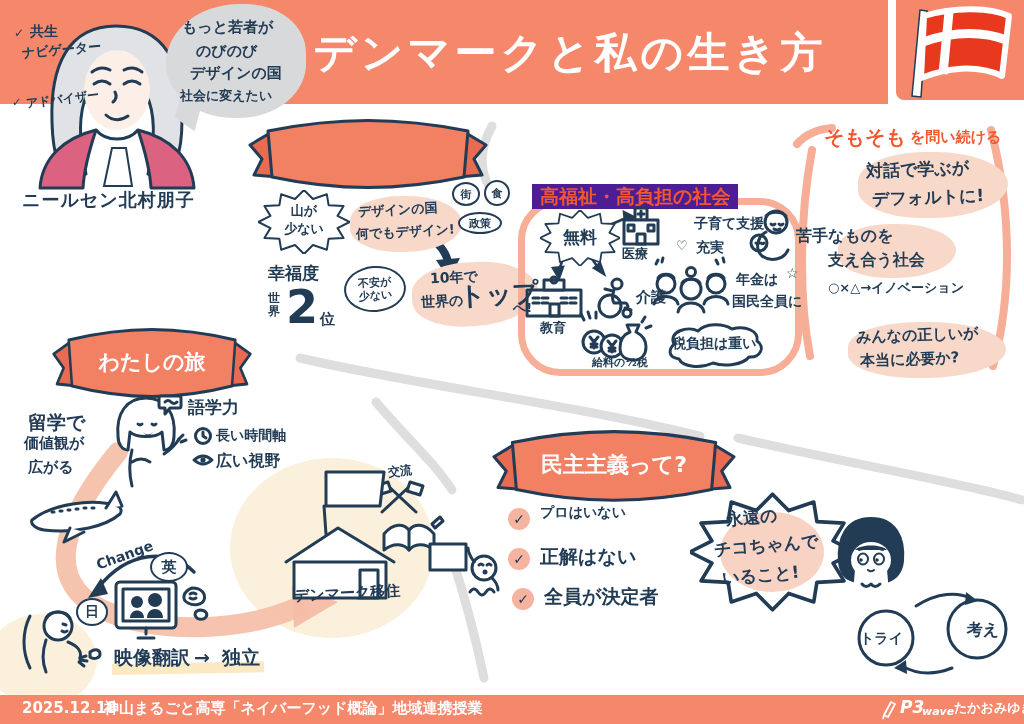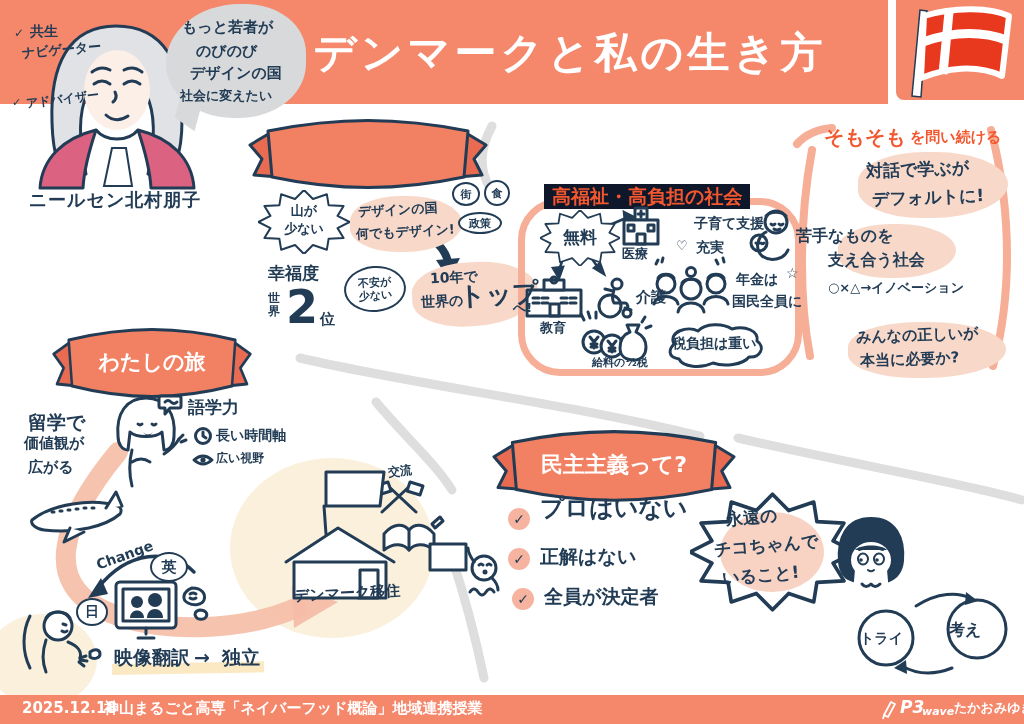--- a/index.html
+++ b/index.html
@@ -97,21 +97,21 @@
     <ellipse cx="91" cy="72" rx="33" ry="40" fill="#FBEFE8"></ellipse>
     <path d="M66,54 q9,-7 18,-2 M98,52 q9,-5 18,2" class="ink" stroke-width="2.5"></path>
     <path d="M68,66 q8,-6 16,0 M98,66 q8,-6 16,0" class="ink" stroke-width="2.8"></path>
     <path d="M89,74 q3,6 -2,10" class="ink" stroke-width="2"></path>
     <path d="M80,97 q10,9 22,1" class="ink" stroke-width="2.5"></path>
     <path d="M78,168 L86,130 L100,130 L106,168 Z" fill="#fff" stroke="#223C55" stroke-width="2"></path>
     <path d="M14,170 C16,140 38,120 70,112 C62,136 58,152 57,170 Z" fill="#DB6280" stroke="#223C55" stroke-width="3" stroke-linejoin="round"></path>
     <path d="M168,170 C166,140 144,120 112,112 C120,136 124,152 125,170 Z" fill="#DB6280" stroke="#223C55" stroke-width="3" stroke-linejoin="round"></path>
     <path d="M70,112 C80,124 102,124 112,112" fill="none" stroke="#223C55" stroke-width="3"></path>
   </svg>
-  <div class="t" style="left:22px;top:188px;width:186px;text-align:center;font-size:18px;letter-spacing:1px;">ニールセン北村朋子</div>
+  <div class="t" style="left:22px;top:188px;width:186px;text-align:left;font-size:18px;letter-spacing:1px;">ニールセン北村朋子</div>
 
   <div class="abs" style="left:166px;top:4px;width:140px;height:114px;background:#D8D9DA;border-radius:55% 45% 50% 50%;z-index:3"></div>
   <div class="abs" style="left:176px;top:100px;width:24px;height:24px;background:#D8D9DA;transform:rotate(35deg) skew(20deg);z-index:3"></div>
   <div class="t" style="left:182px;top:18px;font-size:15px;">もっと若者が</div>
   <div class="t" style="left:196px;top:42px;font-size:15px;">のびのび</div>
   <div class="t" style="left:190px;top:64px;font-size:15px;">デザインの国</div>
   <div class="t" style="left:180px;top:88px;font-size:13px;">社会に変えたい</div>
 
   <svg style="left:248px;top:114px;z-index:3" width="240" height="82">
       <use href="#ribbon"></use>
@@ -145,21 +145,21 @@
     <span>少ない</span>
   </div>
 
   <div class="hl" style="left:412px;top:262px;width:126px;height:64px;transform:rotate(-3deg)"></div>
   <div class="t" style="left:430px;top:268px;font-size:14px;transform:rotate(-3deg)">10年で</div>
   <div class="t" style="left:421px;top:292px;font-size:14px;transform:rotate(-3deg)">世界の</div>
   <div class="t" style="left:459px;top:278px;font-size:26px;transform:rotate(-3deg)">トップ</div>
   <div class="t" style="left:513px;top:300px;font-size:13px;">へ!</div>
 
   <div class="abs" style="left:518px;top:198px;width:284px;height:178px;border:7px solid #F6AE97;border-radius:42px;z-index:2"></div>
-  <div class="t accent" style="left:544px;top:184px;font-size:19px;background:#0f172a;padding:0 8px;z-index:4">高福祉・高負担の社会</div>
+  <div class="t accent" style="left:532px;top:184px;font-size:19px;background:#4c1d95;padding:0 8px;z-index:4">高福祉・高負担の社会</div>
 
   <svg style="left:540px;top:210px;z-index:3" width="80" height="56">
       <use href="#burst"></use>
     </svg>
   <div class="t" style="left:540px;top:226px;width:80px;text-align:center;font-size:17px;z-index:5">無料</div>
 
   <svg style="left:618px;top:204px" width="48" height="46" viewBox="0 0 48 46">
     <rect x="17" y="4" width="12" height="12" class="inkf" stroke-width="2.5"></rect>
     <path d="M23,7 v6 M20,10 h6" class="ink" stroke-width="2"></path>
     <rect x="6" y="16" width="34" height="24" class="inkf" stroke-width="2.5"></rect>
@@ -271,21 +271,21 @@
   <div class="t" style="left:188px;top:396px;font-size:17px;">語学力</div>
   <svg style="left:194px;top:427px" width="18" height="18" viewBox="0 0 18 18">
     <circle cx="9" cy="9" r="7.5" class="inkf" stroke-width="2"></circle>
     <path d="M9,5 v4 l3,2" class="ink" stroke-width="1.8"></path>
   </svg>
   <div class="t" style="left:216px;top:426px;font-size:14px;">長い時間軸</div>
   <svg style="left:192px;top:452px" width="22" height="16" viewBox="0 0 22 16">
     <path d="M2,8 Q11,0 20,8 Q11,16 2,8 Z" class="inkf" stroke-width="2"></path>
     <circle cx="11" cy="8" r="2.6" fill="#223C55"></circle>
   </svg>
-  <div class="t" style="left:216px;top:451px;font-size:12px;">広い視野</div>
+  <div class="t" style="left:216px;top:451px;font-size:16px;">広い視野</div>
 
   <svg style="left:22px;top:486px" width="106" height="58" viewBox="0 0 106 58">
     <path d="M96,20 C70,12 30,18 10,34 C8,38 14,43 22,44 C54,48 84,40 98,28 C100,25 99,21 96,20 Z" class="inkf" stroke-width="3"></path>
     <path d="M84,22 L94,6 L100,20" class="inkf" stroke-width="2.5"></path>
     <path d="M48,42 L42,56 L62,46" class="inkf" stroke-width="2.5"></path>
     <path d="M30,26 h2 M38,25 h2 M46,24 h2 M54,23 h2 M62,22 h2 M70,22 h2" class="ink" stroke-width="2.5"></path>
   </svg>
 
   <div class="t" style="left:95px;top:546px;font-size:14px;transform:rotate(-20deg)">Change</div>
   <div class="bubble" style="left:150px;top:552px;width:38px;height:30px;font-size:15px;">
@@ -352,21 +352,21 @@
   <div class="t" style="left:294px;top:584px;font-size:15px;transform:rotate(-3deg)">デンマーク移住</div>
 
   <svg style="left:492px;top:426px;z-index:3" width="244" height="82" viewBox="0 0 240 80" preserveAspectRatio="none">
       <use href="#ribbon"></use>
     </svg>
   <div class="t w" style="left:492px;top:451px;width:244px;text-align:center;font-size:22px;">民主主義って?</div>
 
   <div class="checkdot" style="left:508px;top:508px;">
       <span>✓</span>
     </div>
-  <div class="t" style="left:540px;top:493px;font-size:24px;">プロはいない</div>
+  <div class="t" style="left:540px;top:504px;font-size:14px;font-family:Liberation Mono, monospace;">プロはいない</div>
   <div class="checkdot" style="left:508px;top:548px;">
       <span>✓</span>
     </div>
   <div class="t" style="left:540px;top:544px;font-size:19px;">正解はない</div>
   <div class="checkdot" style="left:512px;top:588px;">
       <span>✓</span>
     </div>
   <div class="t" style="left:544px;top:584px;font-size:19px;">全員が決定者</div>
 
   <svg style="left:690px;top:476px;z-index:3" width="165" height="152">
@@ -392,21 +392,21 @@
 
   <svg style="left:852px;top:592px;z-index:3" width="170" height="84" viewBox="0 0 170 84">
     <circle cx="34" cy="46" r="27" class="inkf" stroke-width="2.8"></circle>
     <circle cx="125" cy="37" r="29" class="inkf" stroke-width="2.8"></circle>
     <path d="M64,14 C86,0 106,0 118,6" class="ink" stroke-width="2.8"></path>
     <polygon points="114,0 126,9 113,13" fill="#223C55"></polygon>
     <path d="M100,76 C80,84 64,82 50,74" class="ink" stroke-width="2.8"></path>
     <polygon points="54,68 42,76 55,82" fill="#223C55"></polygon>
   </svg>
   <div class="t" style="left:860px;top:629px;width:36px;text-align:center;font-size:14px;z-index:5">トライ</div>
-  <div class="t" style="left:949px;top:620px;width:68px;font-size:16px;z-index:5">考え</div>
+  <div class="t" style="left:949px;top:620px;width:68px;text-align:center;font-size:16px;z-index:5">考え</div>
 
   <div class="footerbar"></div>
   <div class="t w" style="left:22px;top:699px;font-size:15px;z-index:9">2025.12.18</div>
   <div class="t w" style="left:104px;top:699px;font-size:15px;z-index:9">神山まるごと高専「ネイバーフッド概論」地域連携授業</div>
   <svg style="left:880px;top:699px;z-index:9" width="16" height="20" viewBox="0 0 16 20">
     <path d="M4,16 L11,3 L15,5 L8,18 Z M4,16 L3,20" fill="none" stroke="#fff" stroke-width="1.8" stroke-linejoin="round"></path>
   </svg>
   <span class="t w" style="left:900px;top:696px;font-size:17px;font-style:italic;z-index:9">P3</span>
   <span class="t w" style="left:922px;top:705px;font-size:11px;font-style:italic;z-index:9">wave</span>
   <span class="t w" style="left:954px;top:700px;font-size:13px;z-index:9">たかおみゆき</span>

